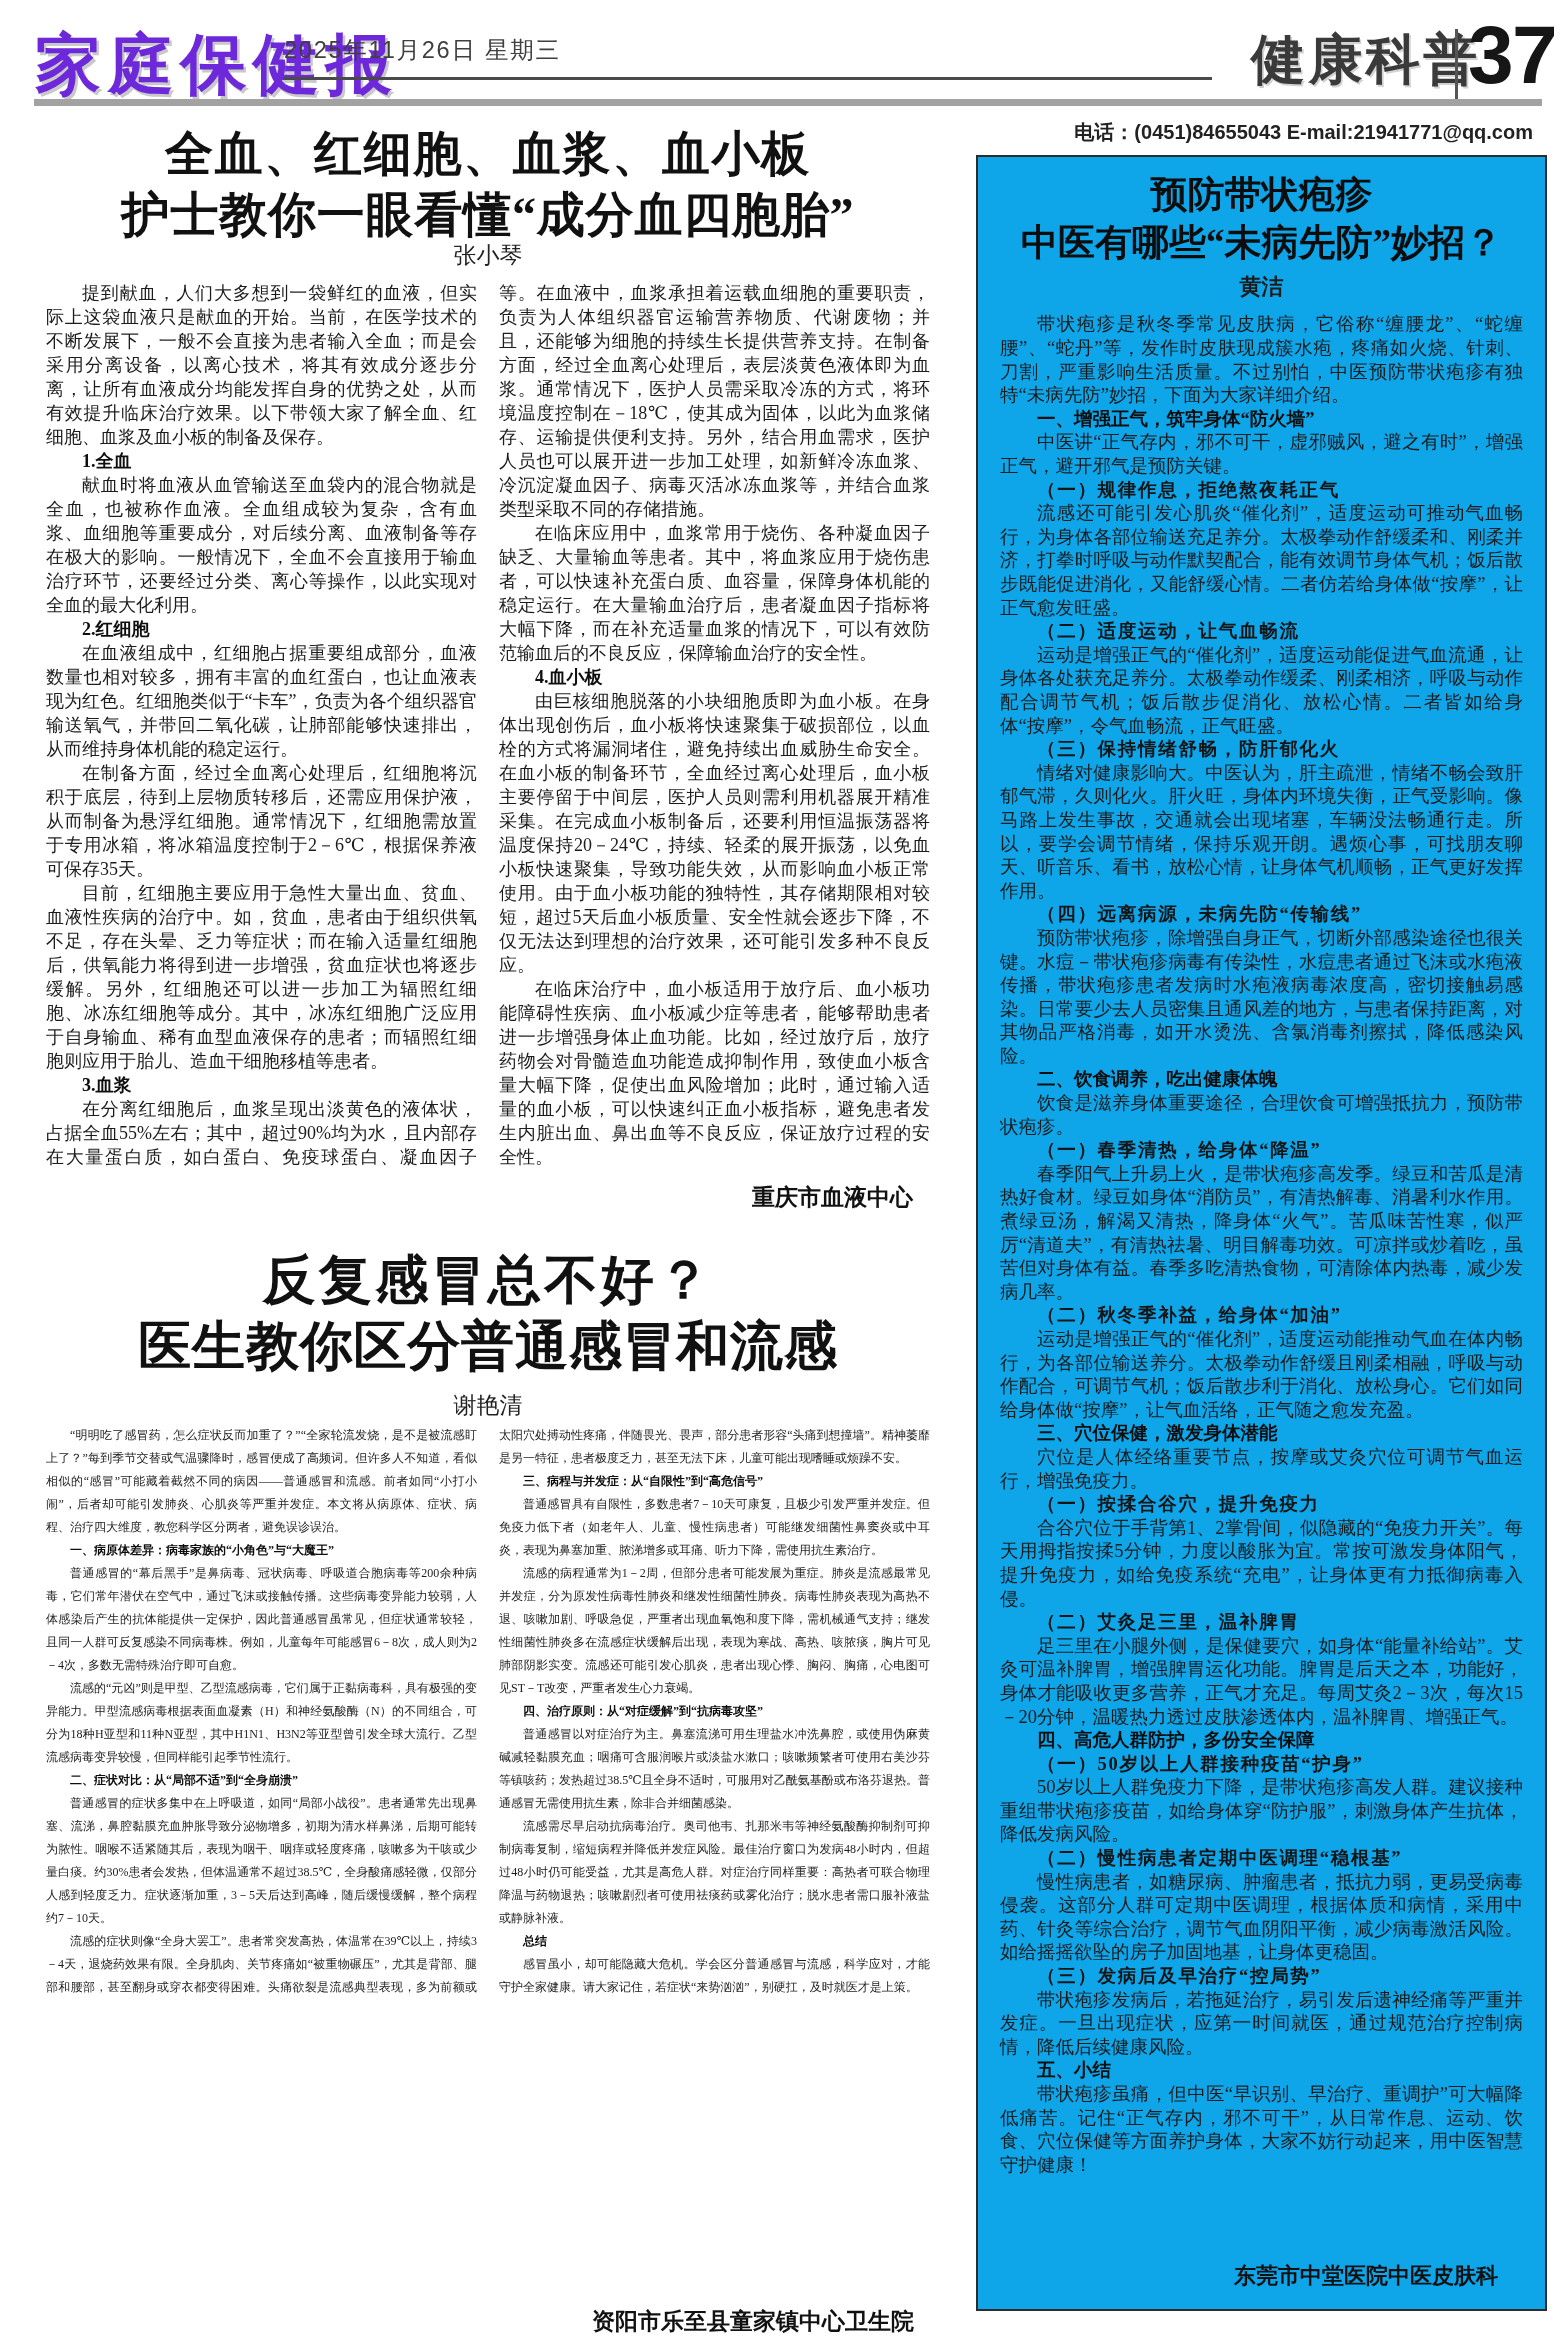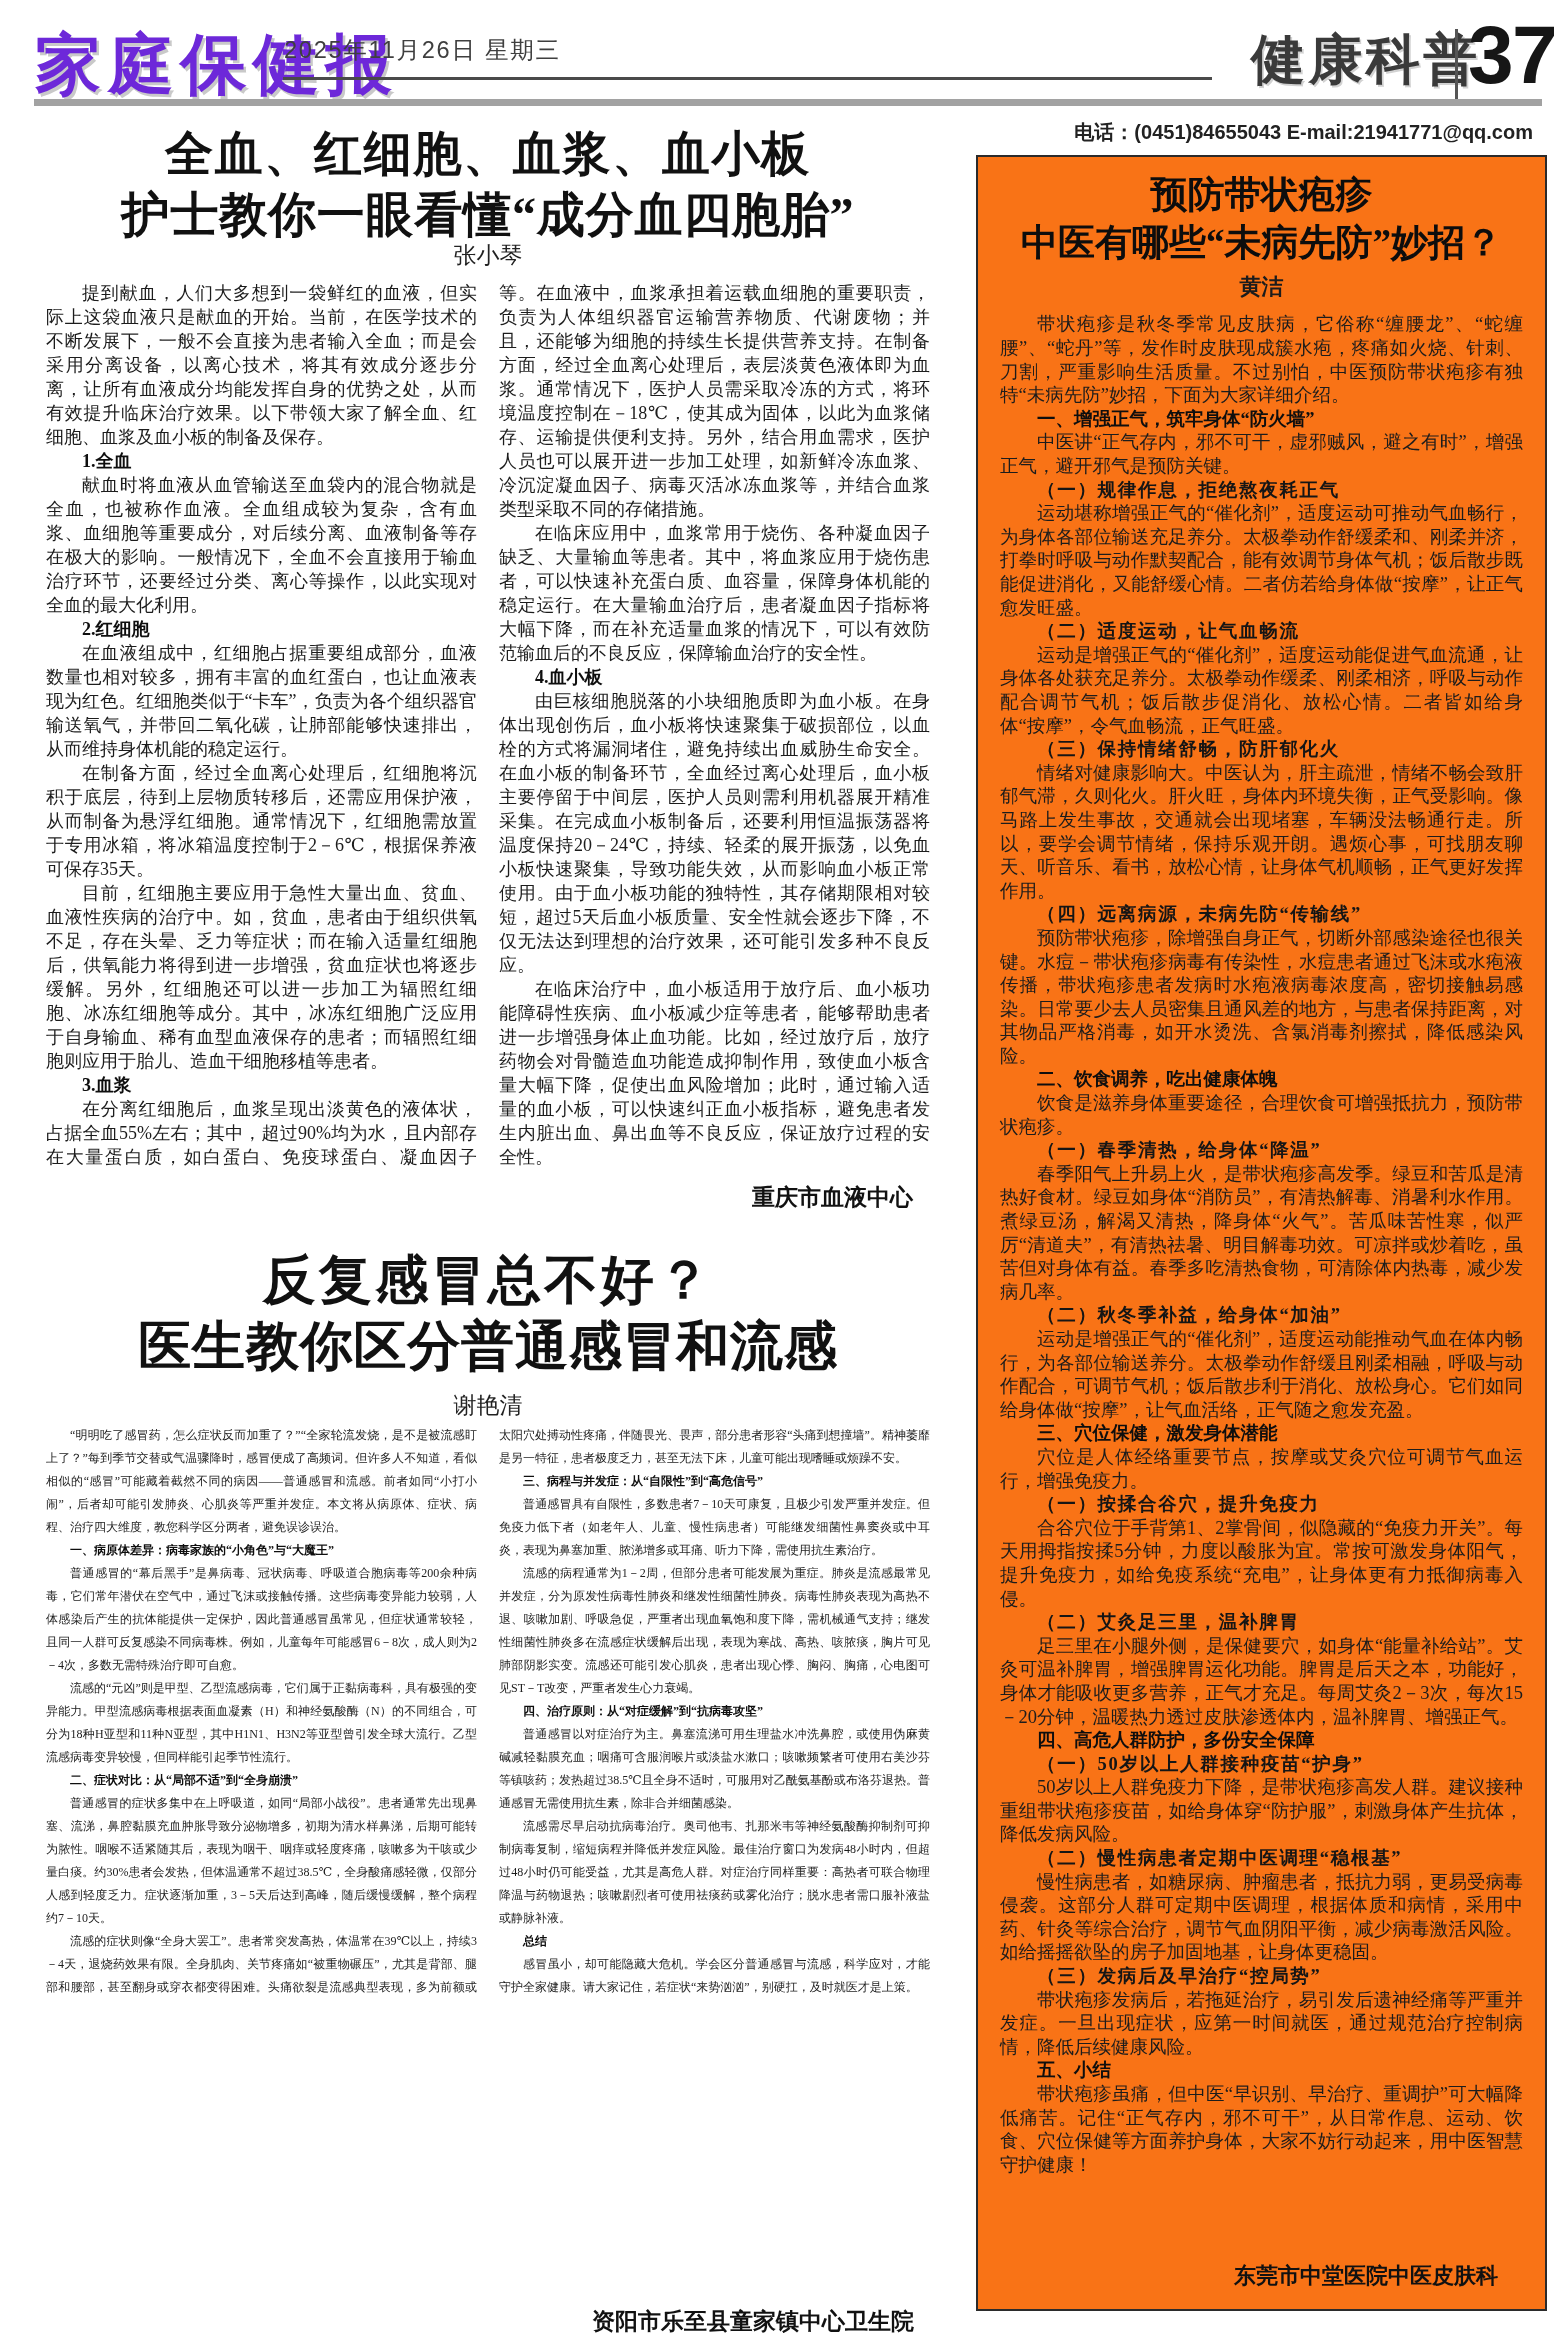--- a/index.html
+++ b/index.html
@@ -47,21 +47,21 @@
   .para{margin:0;text-indent:2em;}
   .head{margin:0;text-indent:2em;font-weight:bold;color:#0e0e0e;}
   .subhead{margin:0;text-indent:2em;font-weight:bold;letter-spacing:1.7px;color:#151515;}
   .signature{position:absolute;font-weight:bold;font-family:"Liberation Sans",sans-serif;color:#111;}
   .a1-sig{left:46px;width:867px;top:1182px;text-align:right;font-size:23px;}
   .a2-sig{left:46px;width:868px;top:2306px;text-align:right;font-size:23px;}
 
   
   .box{
     position:absolute;left:976px;top:155px;width:571px;height:2156px;
-    border:2.5px solid #2b2b2b;background:#f97316;box-sizing:border-box;
+    border:2.5px solid #2b2b2b;background:#0ea5e9;box-sizing:border-box;
   }
   .a3-title{width:100%;text-align:center;font-weight:bold;font-size:37px;color:#0d0d0d;
     line-height:1.3;margin:0;}
   .a3-t1{margin-top:13.5px;}
   .a3-by{width:100%;text-align:center;font-size:22px;font-weight:bold;margin:5px 0 8.4px 0;
     font-family:"Liberation Sans",sans-serif;}
   .a3-body{
     padding:3.4px 22px 0 22px;font-size:18.5px;line-height:23.6px;text-align:justify;
     height:1936px;overflow:hidden;
   }
@@ -123,21 +123,21 @@
 
 <div class="box">
   <p class="a3-title a3-t1">预防带状疱疹</p>
   <p class="a3-title">中医有哪些“未病先防”妙招？</p>
   <div class="a3-by">黄洁</div>
   <div class="a3-body">
       <p class="para">带状疱疹是秋冬季常见皮肤病，它俗称“缠腰龙”、“蛇缠腰”、“蛇丹”等，发作时皮肤现成簇水疱，疼痛如火烧、针刺、刀割，严重影响生活质量。不过别怕，中医预防带状疱疹有独特“未病先防”妙招，下面为大家详细介绍。</p>
       <p class="head">一、增强正气，筑牢身体“防火墙”</p>
       <p class="para">中医讲“正气存内，邪不可干，虚邪贼风，避之有时”，增强正气，避开邪气是预防关键。</p>
       <p class="subhead">（一）规律作息，拒绝熬夜耗正气</p>
-      <p class="para">运动堪称增强正气的“催化剂”，适度运动可推动气血畅行，为身体各部位输送充足养分。太极拳动作舒缓柔和、刚柔并济，打拳时呼吸与动作默契配合，能有效调节身体气机；饭后散步既能促进消化，又能舒缓心情。二者仿若给身体做“按摩”，让正气愈发旺盛。</p>
+      <p class="para">流感还可能引发心肌炎“催化剂”，适度运动可推动气血畅行，为身体各部位输送充足养分。太极拳动作舒缓柔和、刚柔并济，打拳时呼吸与动作默契配合，能有效调节身体气机；饭后散步既能促进消化，又能舒缓心情。二者仿若给身体做“按摩”，让正气愈发旺盛。</p>
       <p class="subhead">（二）适度运动，让气血畅流</p>
       <p class="para">运动是增强正气的“催化剂”，适度运动能促进气血流通，让身体各处获充足养分。太极拳动作缓柔、刚柔相济，呼吸与动作配合调节气机；饭后散步促消化、放松心情。二者皆如给身体“按摩”，令气血畅流，正气旺盛。</p>
       <p class="subhead">（三）保持情绪舒畅，防肝郁化火</p>
       <p class="para">情绪对健康影响大。中医认为，肝主疏泄，情绪不畅会致肝郁气滞，久则化火。肝火旺，身体内环境失衡，正气受影响。像马路上发生事故，交通就会出现堵塞，车辆没法畅通行走。所以，要学会调节情绪，保持乐观开朗。遇烦心事，可找朋友聊天、听音乐、看书，放松心情，让身体气机顺畅，正气更好发挥作用。</p>
       <p class="subhead">（四）远离病源，未病先防“传输线”</p>
       <p class="para">预防带状疱疹，除增强自身正气，切断外部感染途径也很关键。水痘－带状疱疹病毒有传染性，水痘患者通过飞沫或水疱液传播，带状疱疹患者发病时水疱液病毒浓度高，密切接触易感染。日常要少去人员密集且通风差的地方，与患者保持距离，对其物品严格消毒，如开水烫洗、含氯消毒剂擦拭，降低感染风险。</p>
       <p class="head">二、饮食调养，吃出健康体魄</p>
       <p class="para">饮食是滋养身体重要途径，合理饮食可增强抵抗力，预防带状疱疹。</p>
       <p class="subhead">（一）春季清热，给身体“降温”</p>
       <p class="para">春季阳气上升易上火，是带状疱疹高发季。绿豆和苦瓜是清热好食材。绿豆如身体“消防员”，有清热解毒、消暑利水作用。煮绿豆汤，解渴又清热，降身体“火气”。苦瓜味苦性寒，似严厉“清道夫”，有清热祛暑、明目解毒功效。可凉拌或炒着吃，虽苦但对身体有益。春季多吃清热食物，可清除体内热毒，减少发病几率。</p>

